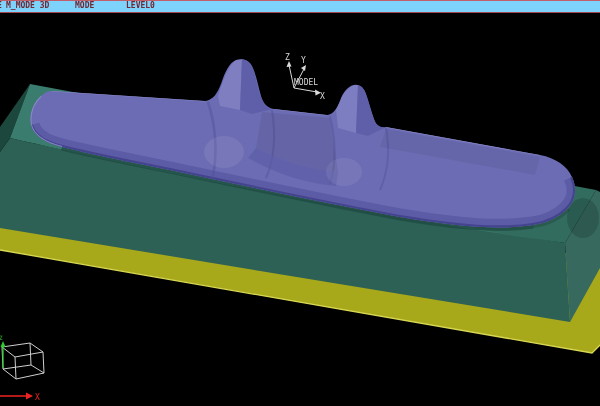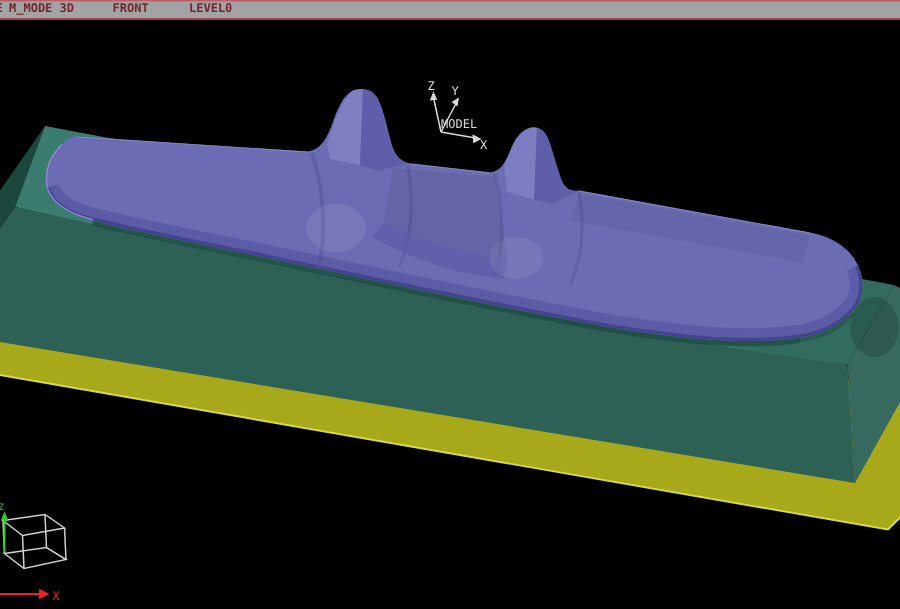--- a/index.html
+++ b/index.html
@@ -110,22 +110,22 @@
       <path d="M3,369 L31,365 L44,373 L16,379 Z"></path>
     </g>
     <path d="M3,368 L3,345" fill="none" stroke-width="1.3" stroke="#2ecc2e"></path>
     <path d="M3,341 L0.5,347 L5.5,347 Z" fill="#2ecc2e"></path>
     <text x="-1" y="340" class="svgtext-small" fill="#2ecc2e">Z</text>
     <path d="M0,396 L27,396" fill="none" stroke-width="1.5" stroke="#ee2222"></path>
     <path d="M33,396 L26,392.5 L26,399.5 Z" fill="#ee2222"></path>
     <text x="35" y="400" class="svgtext" fill="#ee2222">X</text>
   </svg>
 
-  <div class="topbar" style="background-color: #a3a3a3;">
+  <div class="topbar" style="background-color: #7dd3fc;">
     <div class="topbar-text" style="color: rgb(114, 38, 48);">
       <span class="frag">E</span>
       <span class="mode">M_MODE 3D</span>
-      <span class="view">FRONT</span>
+      <span class="view">MODE</span>
       <span class="layer">LEVEL0</span>
     </div>
   </div>
 
 </div>
 
 </body></html>

